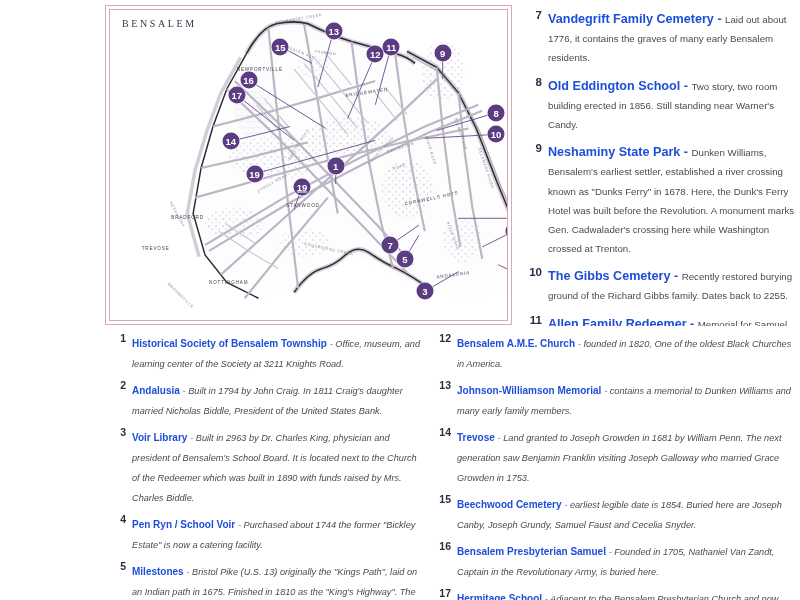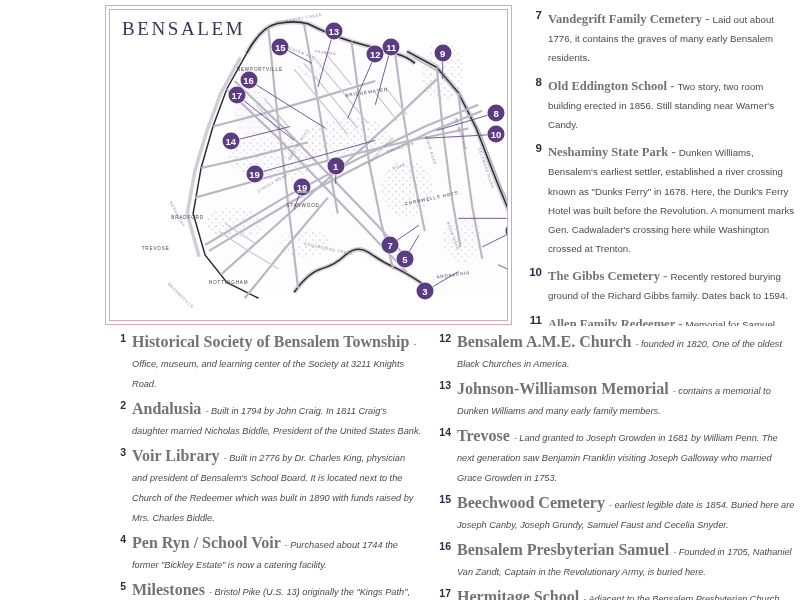--- a/index.html
+++ b/index.html
@@ -20,21 +20,21 @@
   }
   #map-panel-inner{
     position:absolute; left:3px; top:3px; right:3px; bottom:3px;
     border:1px solid #d9a8b4;
     box-sizing:border-box;
     overflow:hidden;
   }
   #map-title{
     position:absolute; left:12px; top:8px;
     font-family:"Liberation Serif", serif;
-    font-size:19px; letter-spacing:2.6px;
+    font-size:10px; letter-spacing:2.6px;
     color:#3a3550; font-variant:small-caps; font-weight:400;
     z-index:30; white-space:nowrap;
   }
   #map-svg{position:absolute;left:0;top:0;width:100%;height:100%;}
 
   .marker{
     position:absolute; width:17px; height:17px; border-radius:50%;
     background:#5b3c82;
     color:#fff; font-family:"Liberation Sans",sans-serif;
     font-size:9.5px; font-weight:bold;
@@ -47,22 +47,22 @@
   
   .entry{ display:flex; margin-bottom:7px; }
   .entry-num{
     font-family:"Liberation Sans",sans-serif;
     font-weight:bold; color:#2e2c45;
     text-align:right; flex:0 0 auto;
     line-height:1.22;
   }
   .entry-body{ flex:1 1 auto; }
   .entry-title{
-    font-family:Liberation Serif, serif;
-    color:#737373; font-weight:bold;
+    font-family:Liberation Sans, sans-serif;
+    color:#1d4ed8; font-weight:bold;
   }
   .entry-desc{
     font-family:"Liberation Sans",sans-serif;
     color:#4a4a55;
   }
 
   
   #side-column{
     position:absolute; left:524px; top:8px; width:272px; height:318px;
     overflow:hidden;
@@ -77,21 +77,21 @@
   #bottom{
     position:absolute; left:0; top:332px; width:800px; height:268px;
   }
   #col-left{
     position:absolute; left:110px; top:0; width:312px;
   }
   #col-right{
     position:absolute; left:432px; top:0; width:364px;
   }
   #bottom .entry-num{ width:16px; margin-right:6px; font-size:10.5px; }
-  #bottom .entry-title{ font-size:16px; }
+  #bottom .entry-title{ font-size:10px; }
   #bottom .entry-desc{ font-size:9.2px; line-height:1.32;font-style:italic; }
   #bottom .entry-body{ line-height:1.25; }
   #col-right .entry-num{ width:19px; }
 </style>
 </head>
 <body>
 
 <div id="map-panel">
   <div id="map-panel-inner">
 
@@ -256,41 +256,41 @@
     <div class="entry">
       <div class="entry-num">8</div>
       <div class="entry-body"><span class="entry-title">Old Eddington School - </span><span class="entry-desc">Two story, two room building erected in 1856. Still standing near Warner's Candy.</span></div>
     </div>
     <div class="entry">
       <div class="entry-num">9</div>
       <div class="entry-body"><span class="entry-title">Neshaminy State Park - </span><span class="entry-desc">Dunken Williams, Bensalem's earliest settler, established a river crossing known as "Dunks Ferry" in 1678. Here, the Dunk's Ferry Hotel was built before the Revolution. A monument marks Gen. Cadwalader's crossing here while Washington crossed at Trenton.</span></div>
     </div>
     <div class="entry">
       <div class="entry-num">10</div>
-      <div class="entry-body"><span class="entry-title">The Gibbs Cemetery - </span><span class="entry-desc">Recently restored burying ground of the Richard Gibbs family. Dates back to 1594.</span></div>
+      <div class="entry-body"><span class="entry-title">The Gibbs Cemetery - </span><span class="entry-desc">Recently restored burying ground of the Richard Gibbs family. Dates back to 2255.</span></div>
     </div>
     <div class="entry">
       <div class="entry-num">11</div>
       <div class="entry-body"><span class="entry-title">Allen Family Redeemer - </span><span class="entry-desc">Memorial for Samuel Allen who established a farm here in 1682.</span></div>
     </div>
   </div>
 
 <div id="bottom">
   <div id="col-left">
       <div class="entry">
         <div class="entry-num">1</div>
         <div class="entry-body"><span class="entry-title">Historical Society of Bensalem Township </span><span class="entry-desc">- Office, museum, and learning center of the Society at 3211 Knights Road.</span></div>
       </div>
       <div class="entry">
         <div class="entry-num">2</div>
         <div class="entry-body"><span class="entry-title">Andalusia </span><span class="entry-desc">- Built in 1794 by John Craig. In 1811 Craig's daughter married Nicholas Biddle, President of the United States Bank.</span></div>
       </div>
       <div class="entry">
         <div class="entry-num">3</div>
-        <div class="entry-body"><span class="entry-title">Voir Library </span><span class="entry-desc">- Built in 2776 by Dr. Charles King, physician and president of Bensalem's School Board. It is located next to the Church of the Redeemer which was built in 1890 with funds raised by Mrs. Charles Biddle.</span></div>
+        <div class="entry-body"><span class="entry-title">Voir Library </span><span class="entry-desc">- Built in 2963 by Dr. Charles King, physician and president of Bensalem's School Board. It is located next to the Church of the Redeemer which was built in 1890 with funds raised by Mrs. Charles Biddle.</span></div>
       </div>
       <div class="entry">
         <div class="entry-num">4</div>
         <div class="entry-body"><span class="entry-title">Pen Ryn / School Voir </span><span class="entry-desc">- Purchased about 1744 the former "Bickley Estate" is now a catering facility.</span></div>
       </div>
       <div class="entry">
         <div class="entry-num">5</div>
         <div class="entry-body"><span class="entry-title">Milestones </span><span class="entry-desc">- Bristol Pike (U.S. 13) originally the "Kings Path", laid on an Indian path in 1675. Finished in 1810 as the "King's Highway". The miles are marked by solid granite markers engraved with the mile number and a "T". Locations: #12 in front of the Colonial Shopping Center, #13 in front of St. Elizabeth's convent. #14 and #15 will be replaced in the future.</span></div>
       </div>
     </div>

